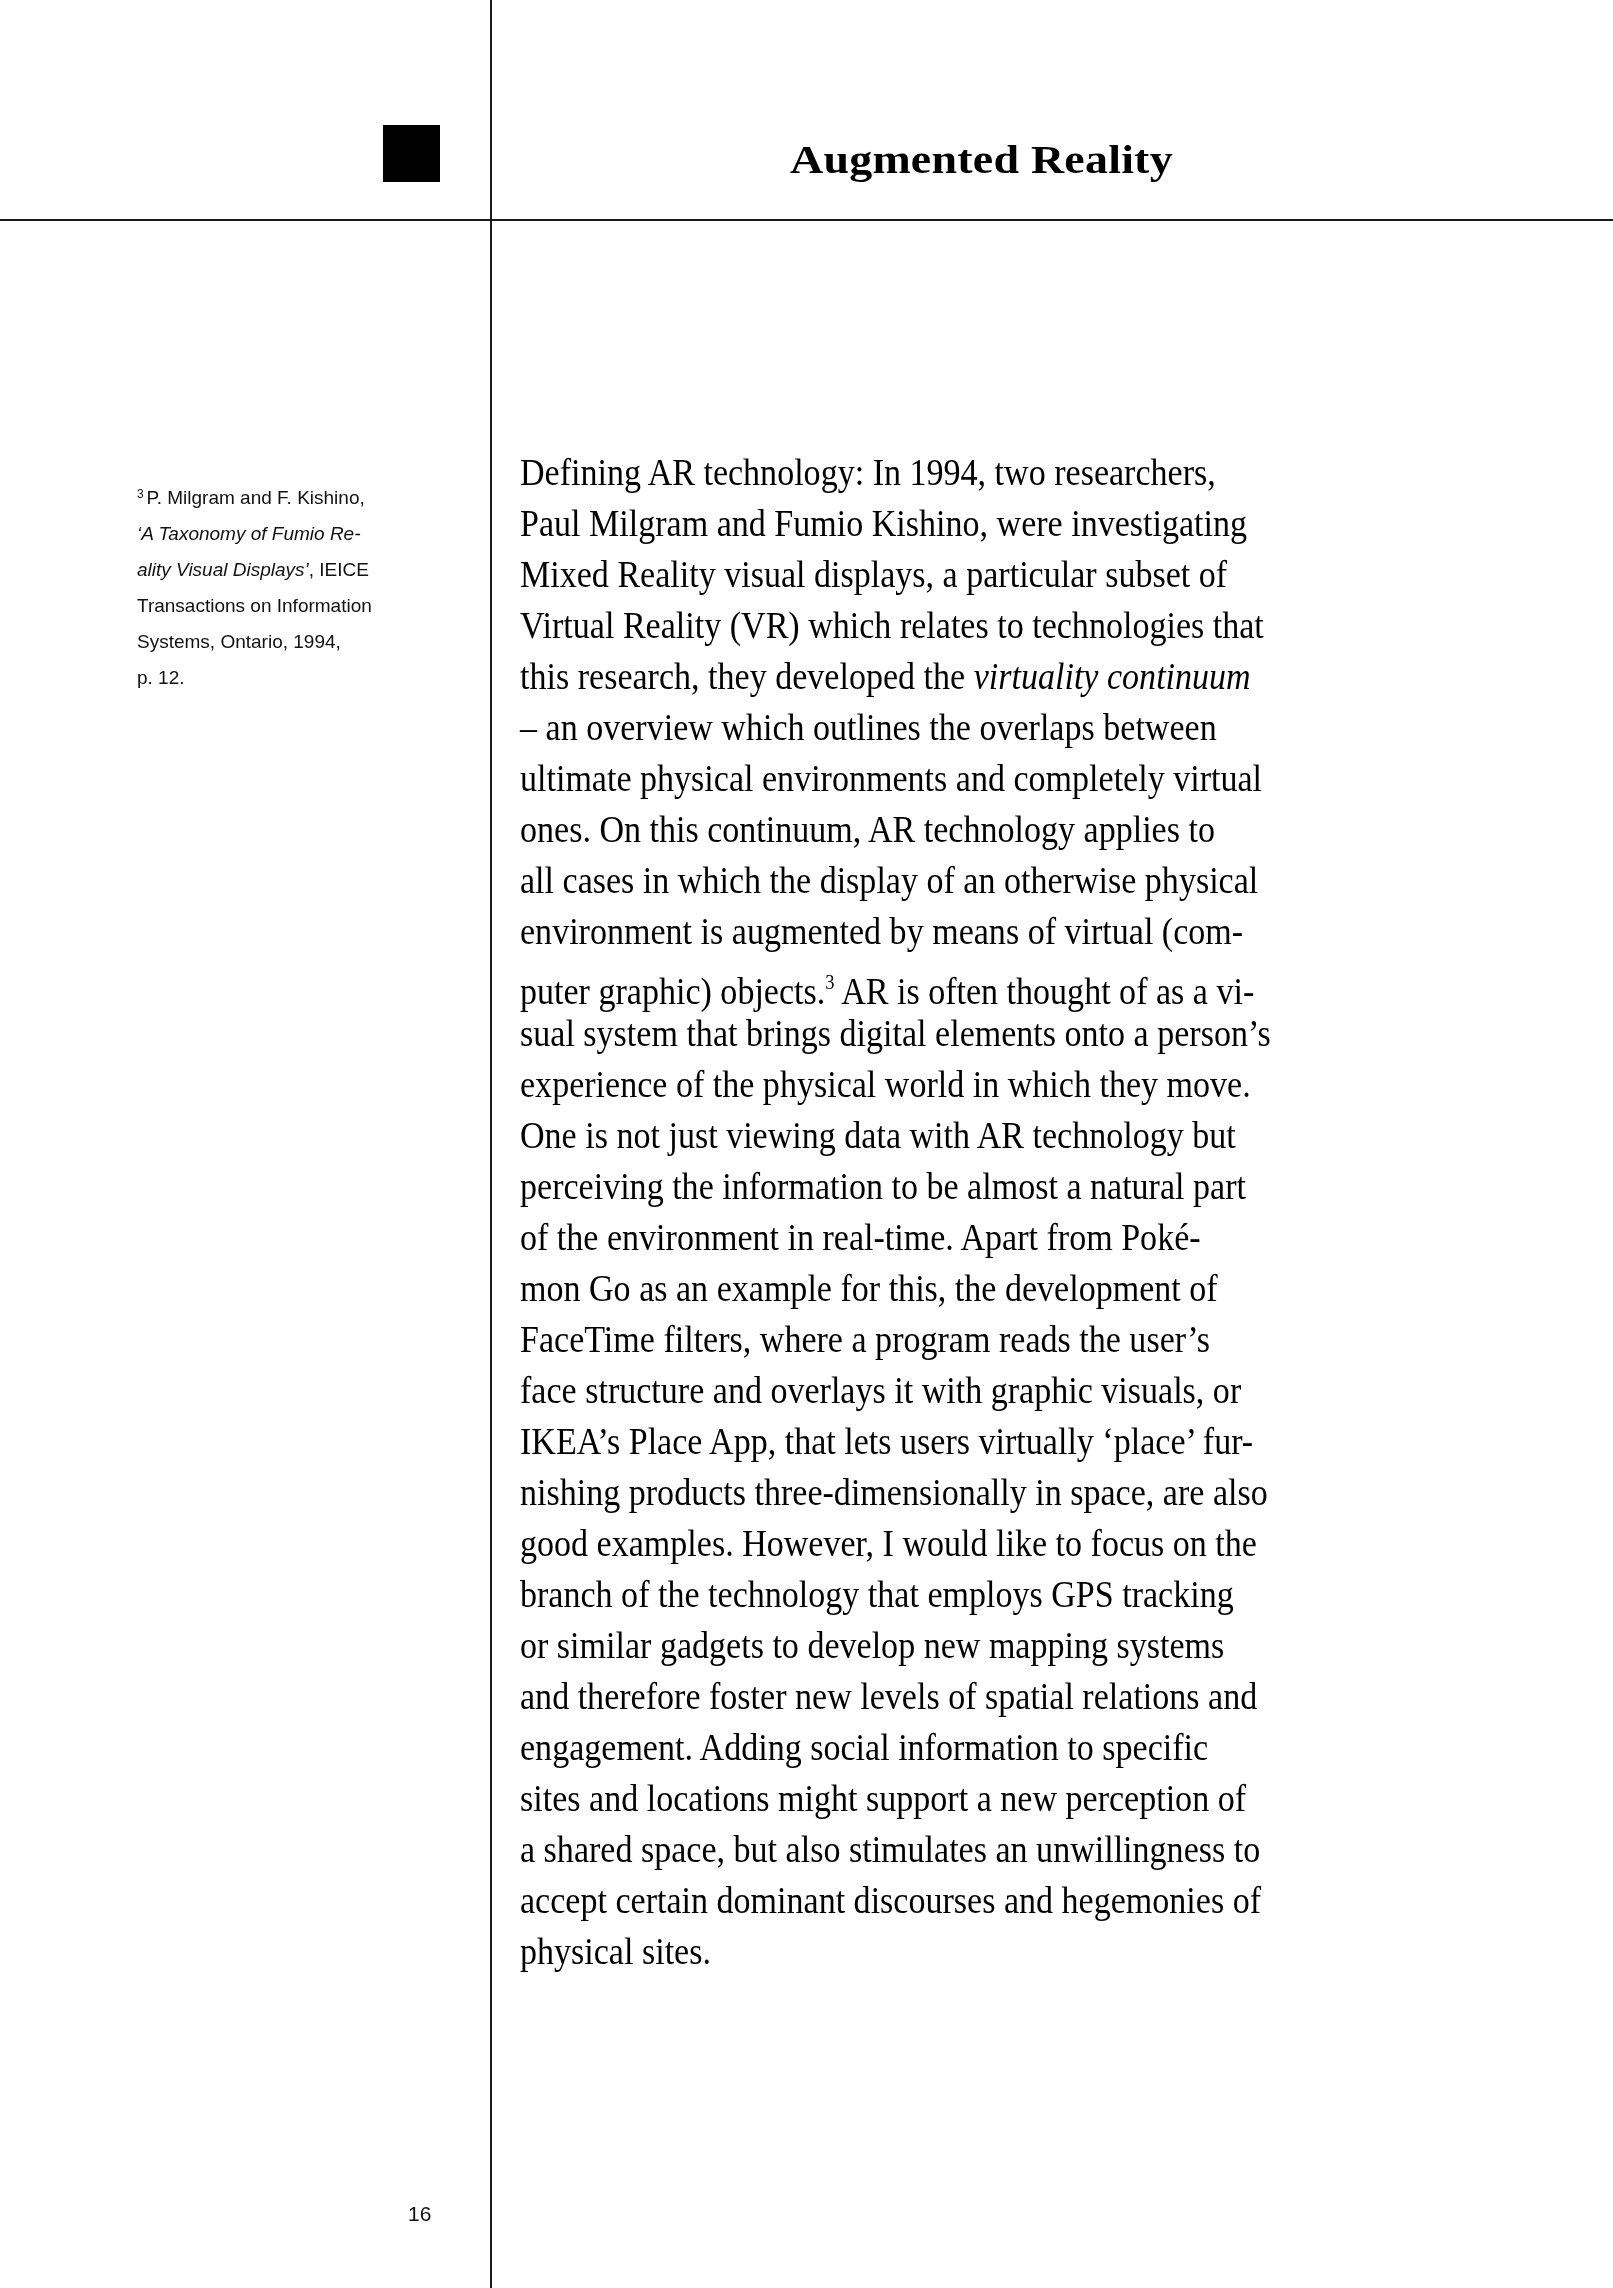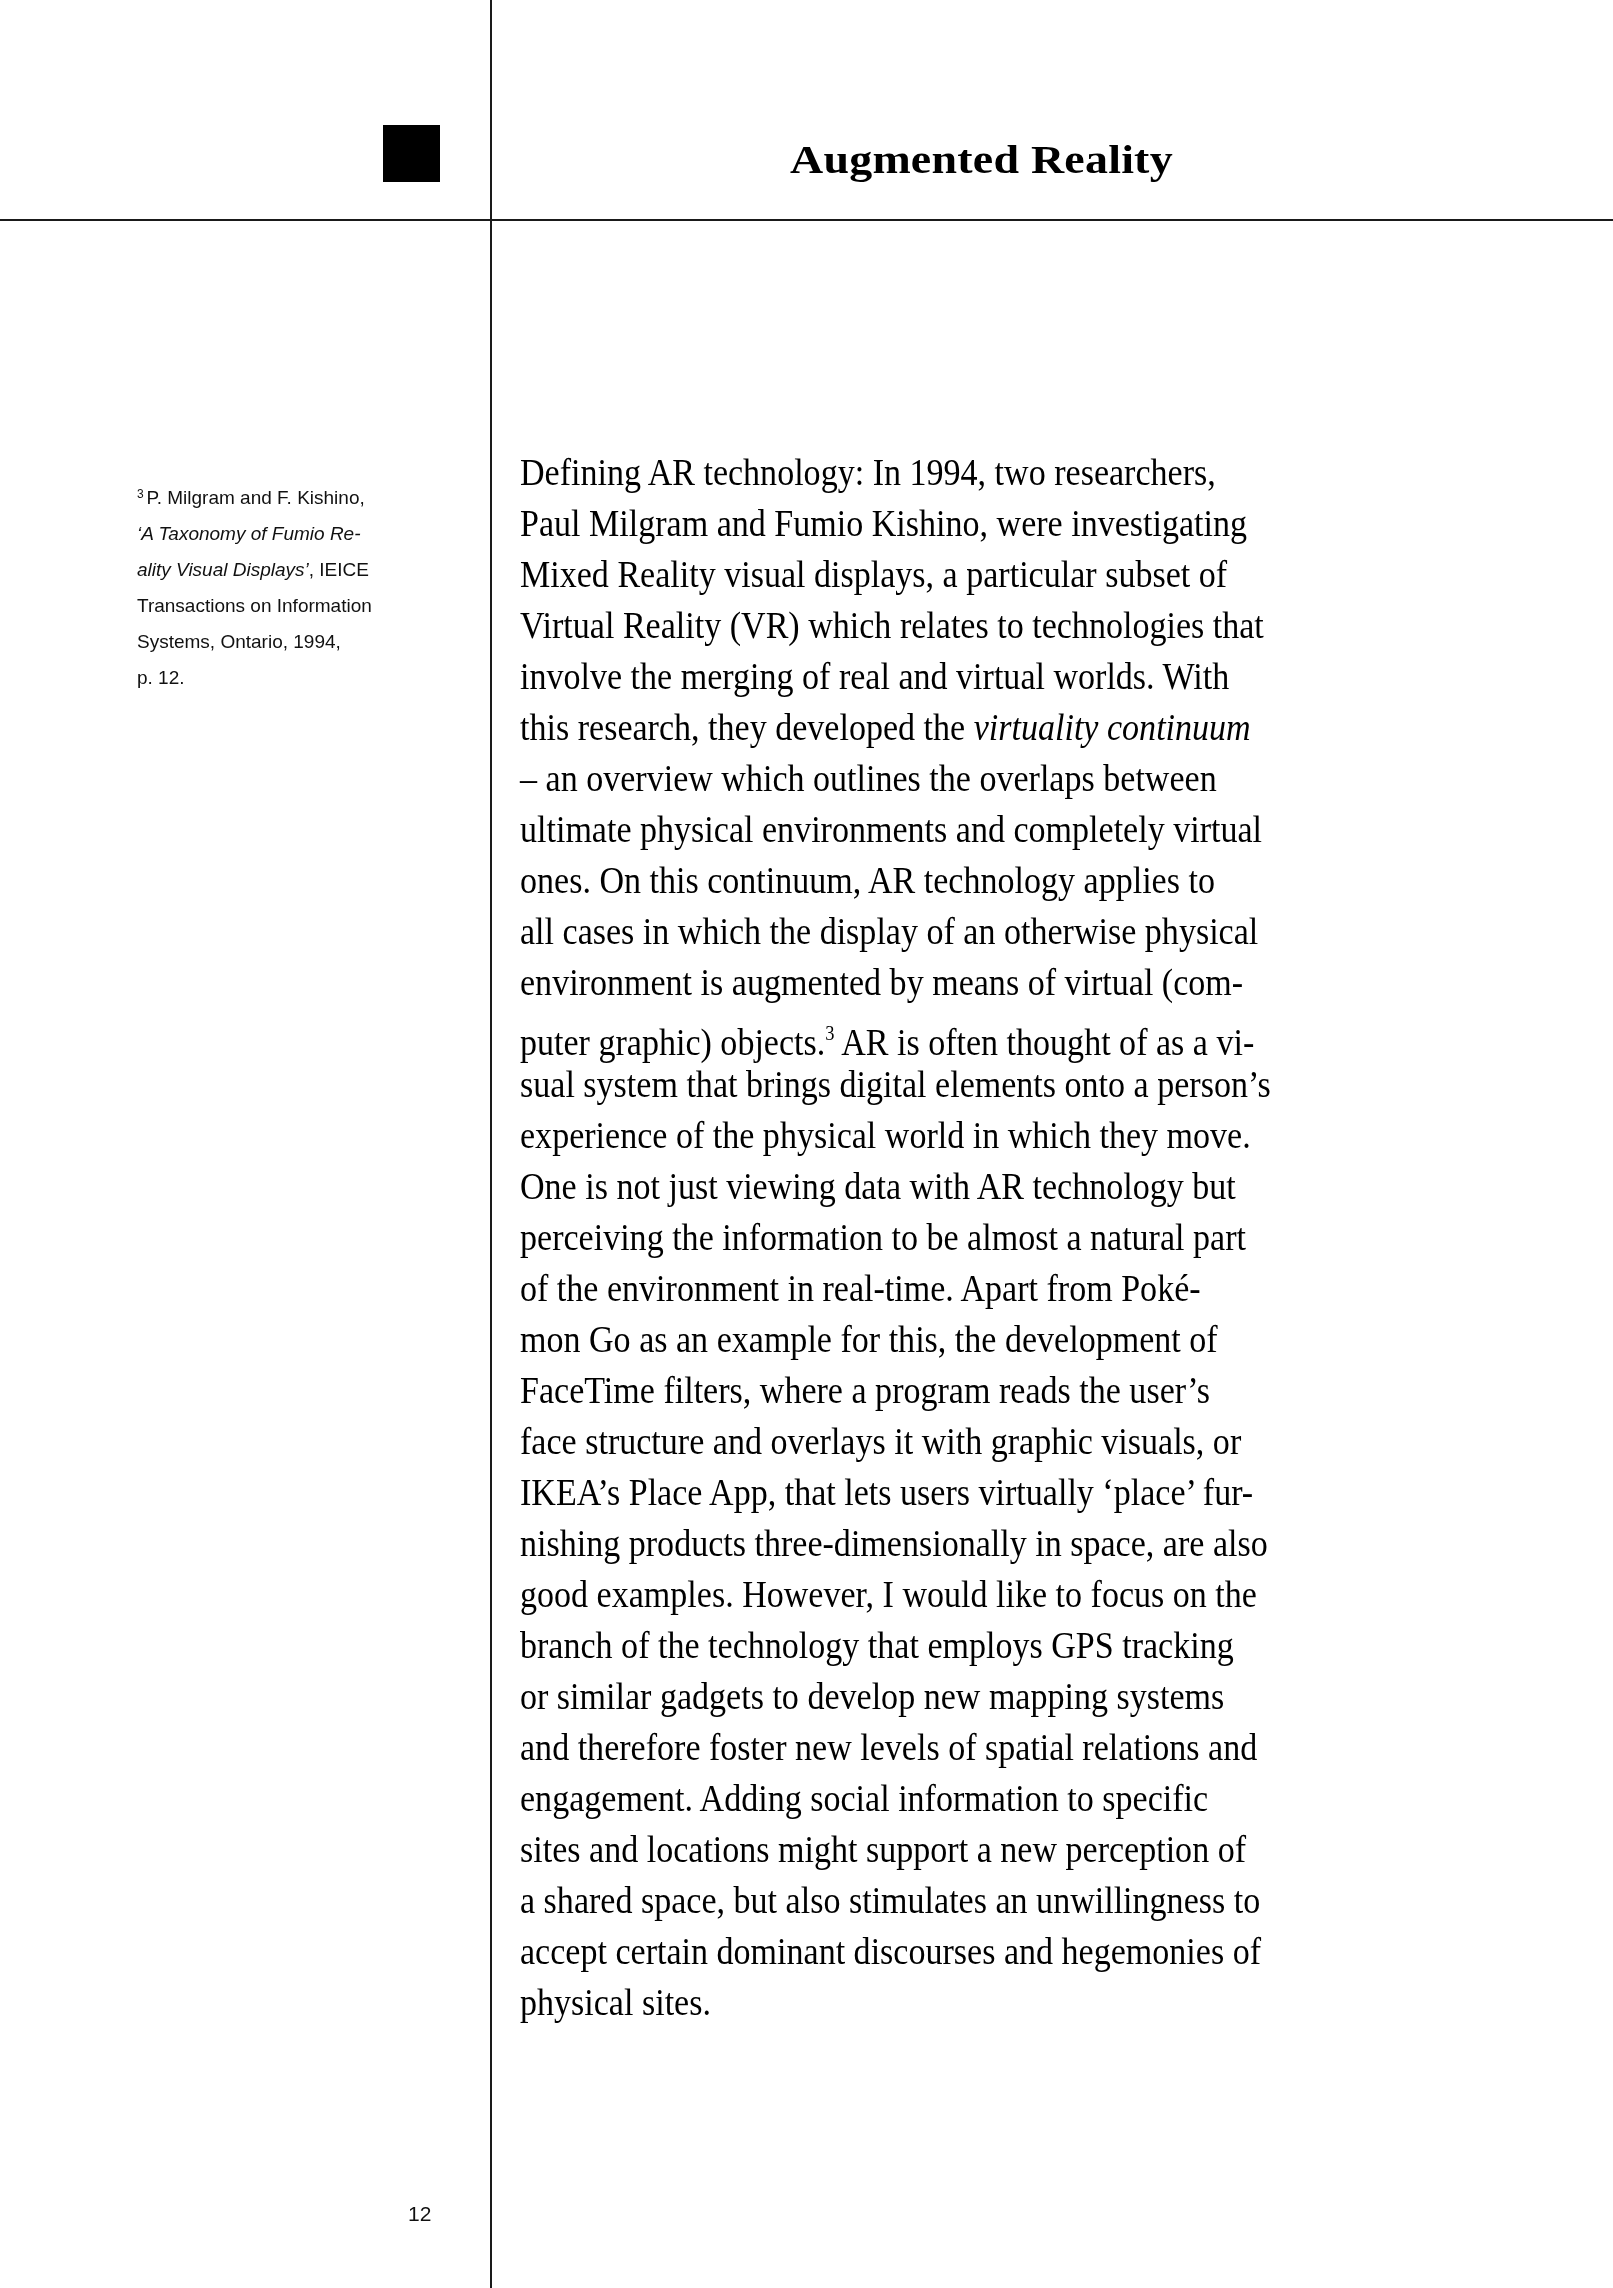--- a/index.html
+++ b/index.html
@@ -107,21 +107,20 @@
     <span class="fn-line"><span>Transactions on Information</span></span>
     <span class="fn-line"><span>Systems, Ontario, 1994,</span></span>
     <span class="fn-line"><span>p. 12.</span></span>
   </div>
 
 <div class="body-text" id="body-text">
     <span class="line"><span style="display: inline-block; transform-origin: 0px 0px; transform: scaleX(0.92);"><span>Defining AR technology: In 1994, two researchers,</span></span></span>
     <span class="line"><span style="display: inline-block; transform-origin: 0px 0px; transform: scaleX(0.92);"><span>Paul Milgram and Fumio Kishino, were investigating</span></span></span>
     <span class="line"><span style="display: inline-block; transform-origin: 0px 0px; transform: scaleX(0.92);"><span>Mixed Reality visual displays, a particular subset of</span></span></span>
     <span class="line"><span style="display: inline-block; transform-origin: 0px 0px; transform: scaleX(0.92);"><span>Virtual Reality (VR) which relates to technologies that</span></span></span>
-    <span class="line"><span style="display: inline-block; transform-origin: 0px 0px; transform: scaleX(0.92);"><span>involve the merging of real and virtual worlds. With</span></span></span>
     <span class="line"><span style="display: inline-block; transform-origin: 0px 0px; transform: scaleX(0.92);"><span>this research, they developed the </span><em>virtuality continuum</em></span></span>
     <span class="line"><span style="display: inline-block; transform-origin: 0px 0px; transform: scaleX(0.92);"><span>– an overview which outlines the overlaps between</span></span></span>
     <span class="line"><span style="display: inline-block; transform-origin: 0px 0px; transform: scaleX(0.92);"><span>ultimate physical environments and completely virtual</span></span></span>
     <span class="line"><span style="display: inline-block; transform-origin: 0px 0px; transform: scaleX(0.92);"><span>ones. On this continuum, AR technology applies to</span></span></span>
     <span class="line"><span style="display: inline-block; transform-origin: 0px 0px; transform: scaleX(0.92);"><span>all cases in which the display of an otherwise physical</span></span></span>
     <span class="line"><span style="display: inline-block; transform-origin: 0px 0px; transform: scaleX(0.92);"><span>environment is augmented by means of virtual (com-</span></span></span>
     <span class="line"><span style="display: inline-block; transform-origin: 0px 0px; transform: scaleX(0.92);"><span>puter graphic) objects.</span><span class="sup">3</span><span> AR is often thought of as a vi-</span></span></span>
     <span class="line"><span style="display: inline-block; transform-origin: 0px 0px; transform: scaleX(0.92);"><span>sual system that brings digital elements onto a person’s</span></span></span>
     <span class="line"><span style="display: inline-block; transform-origin: 0px 0px; transform: scaleX(0.92);"><span>experience of the physical world in which they move.</span></span></span>
     <span class="line"><span style="display: inline-block; transform-origin: 0px 0px; transform: scaleX(0.92);"><span>One is not just viewing data with AR technology but</span></span></span>
@@ -136,14 +135,14 @@
     <span class="line"><span style="display: inline-block; transform-origin: 0px 0px; transform: scaleX(0.92);"><span>branch of the technology that employs GPS tracking</span></span></span>
     <span class="line"><span style="display: inline-block; transform-origin: 0px 0px; transform: scaleX(0.92);"><span>or similar gadgets to develop new mapping systems</span></span></span>
     <span class="line"><span style="display: inline-block; transform-origin: 0px 0px; transform: scaleX(0.92);"><span>and therefore foster new levels of spatial relations and</span></span></span>
     <span class="line"><span style="display: inline-block; transform-origin: 0px 0px; transform: scaleX(0.92);"><span>engagement. Adding social information to specific</span></span></span>
     <span class="line"><span style="display: inline-block; transform-origin: 0px 0px; transform: scaleX(0.92);"><span>sites and locations might support a new perception of</span></span></span>
     <span class="line"><span style="display: inline-block; transform-origin: 0px 0px; transform: scaleX(0.92);"><span>a shared space, but also stimulates an unwillingness to</span></span></span>
     <span class="line"><span style="display: inline-block; transform-origin: 0px 0px; transform: scaleX(0.92);"><span>accept certain dominant discourses and hegemonies of</span></span></span>
     <span class="line"><span style="display: inline-block; transform-origin: 0px 0px; transform: scaleX(0.92);"><span>physical sites.</span></span></span>
   </div>
 
-<div class="page-number">12</div>
+<div class="page-number">16</div>
 
 
 </body></html>

